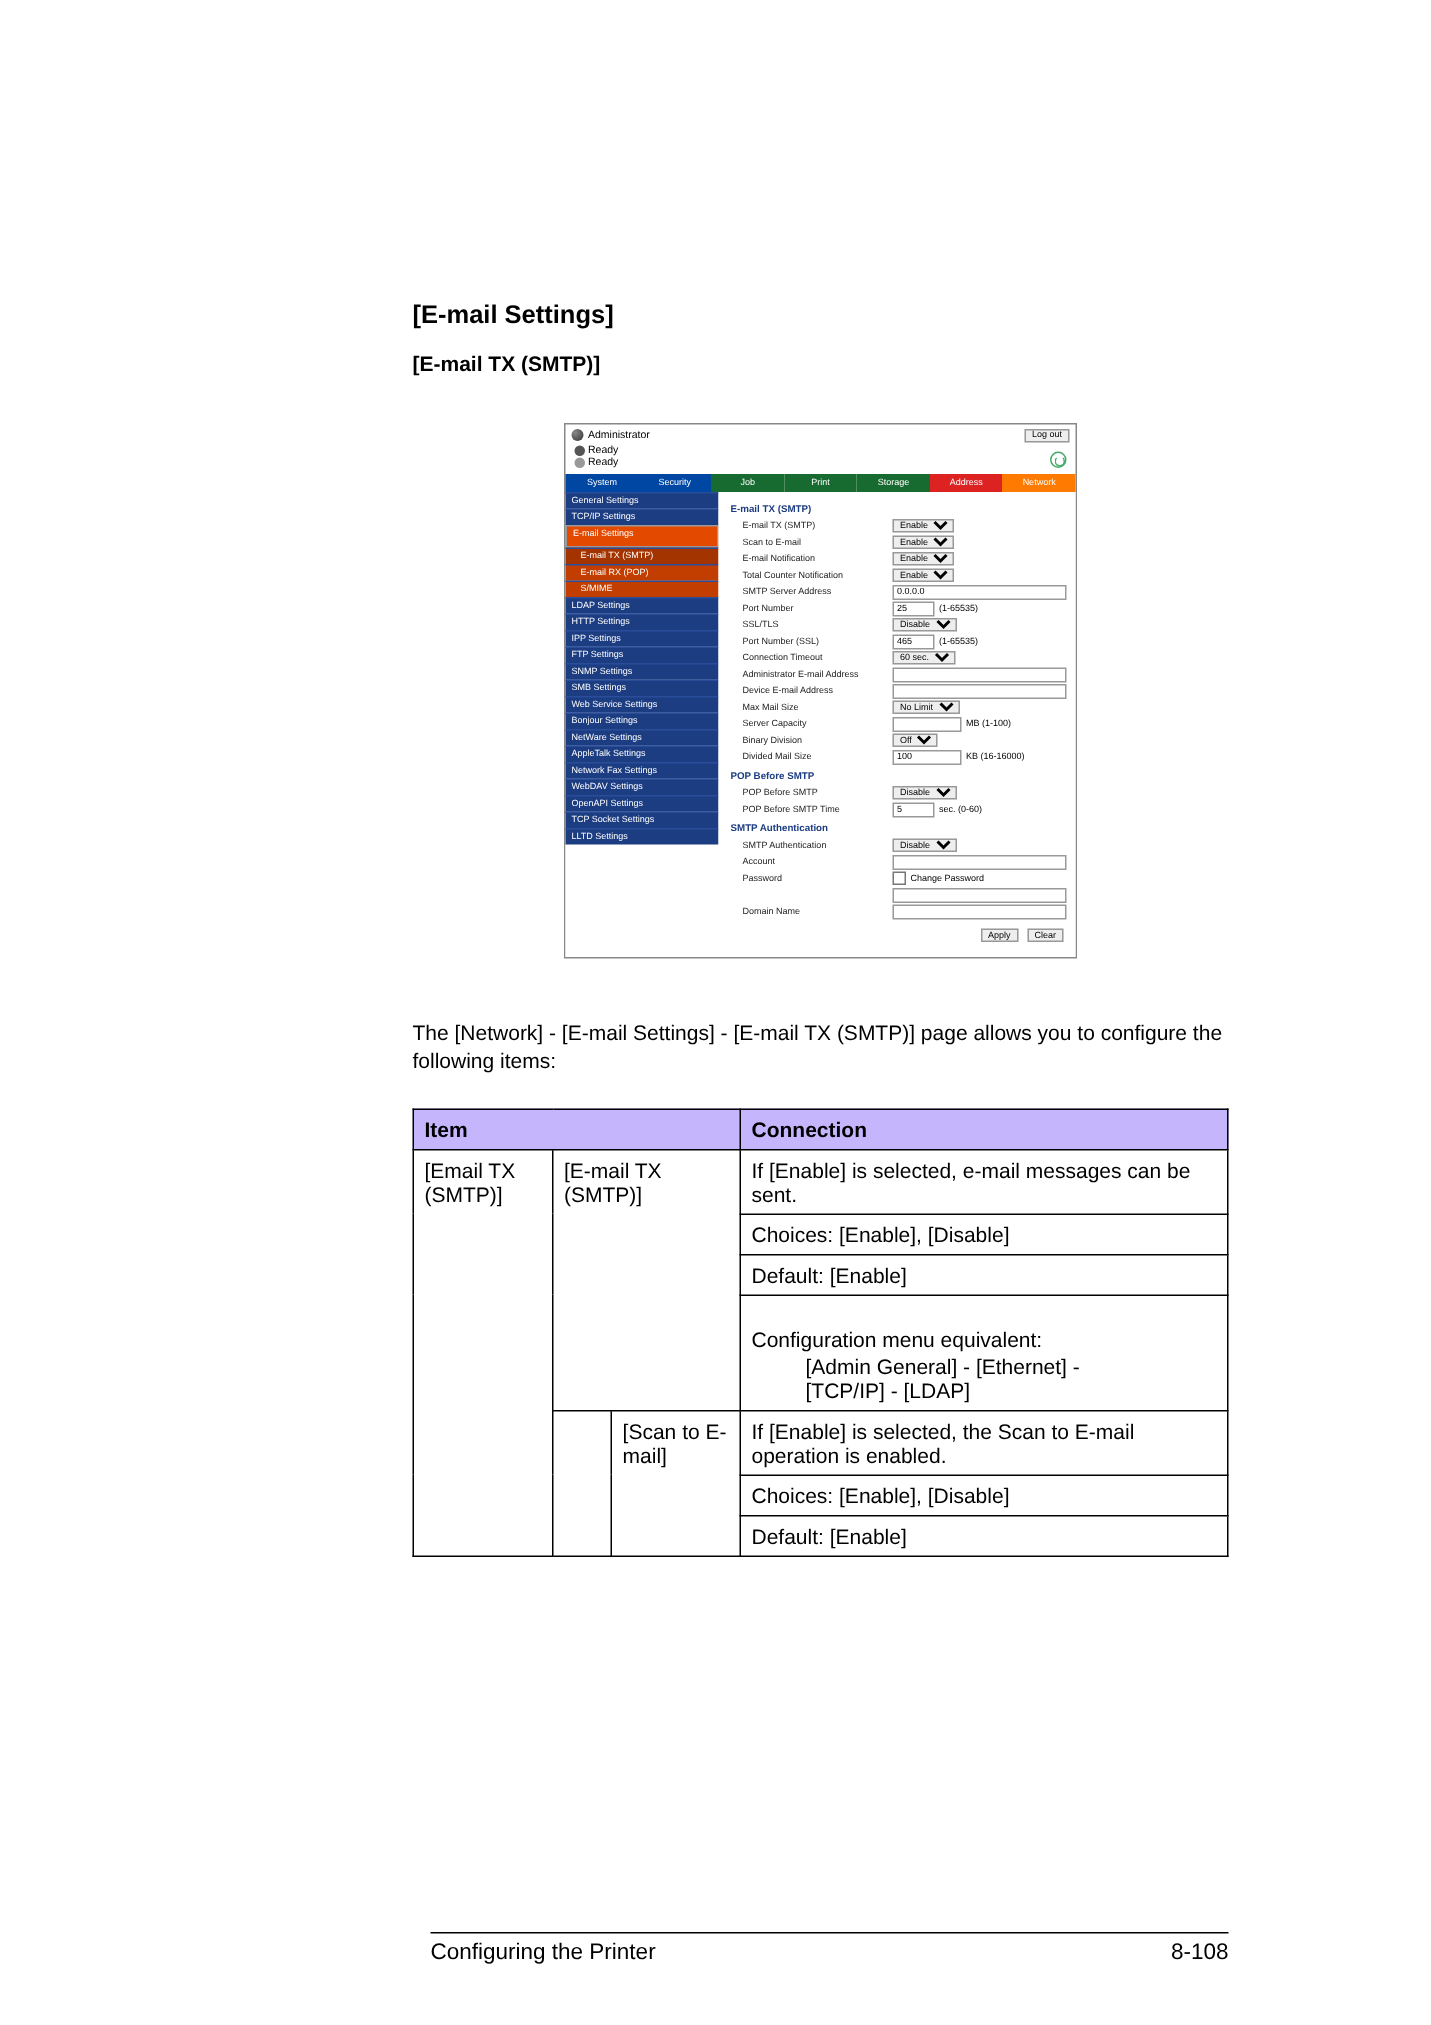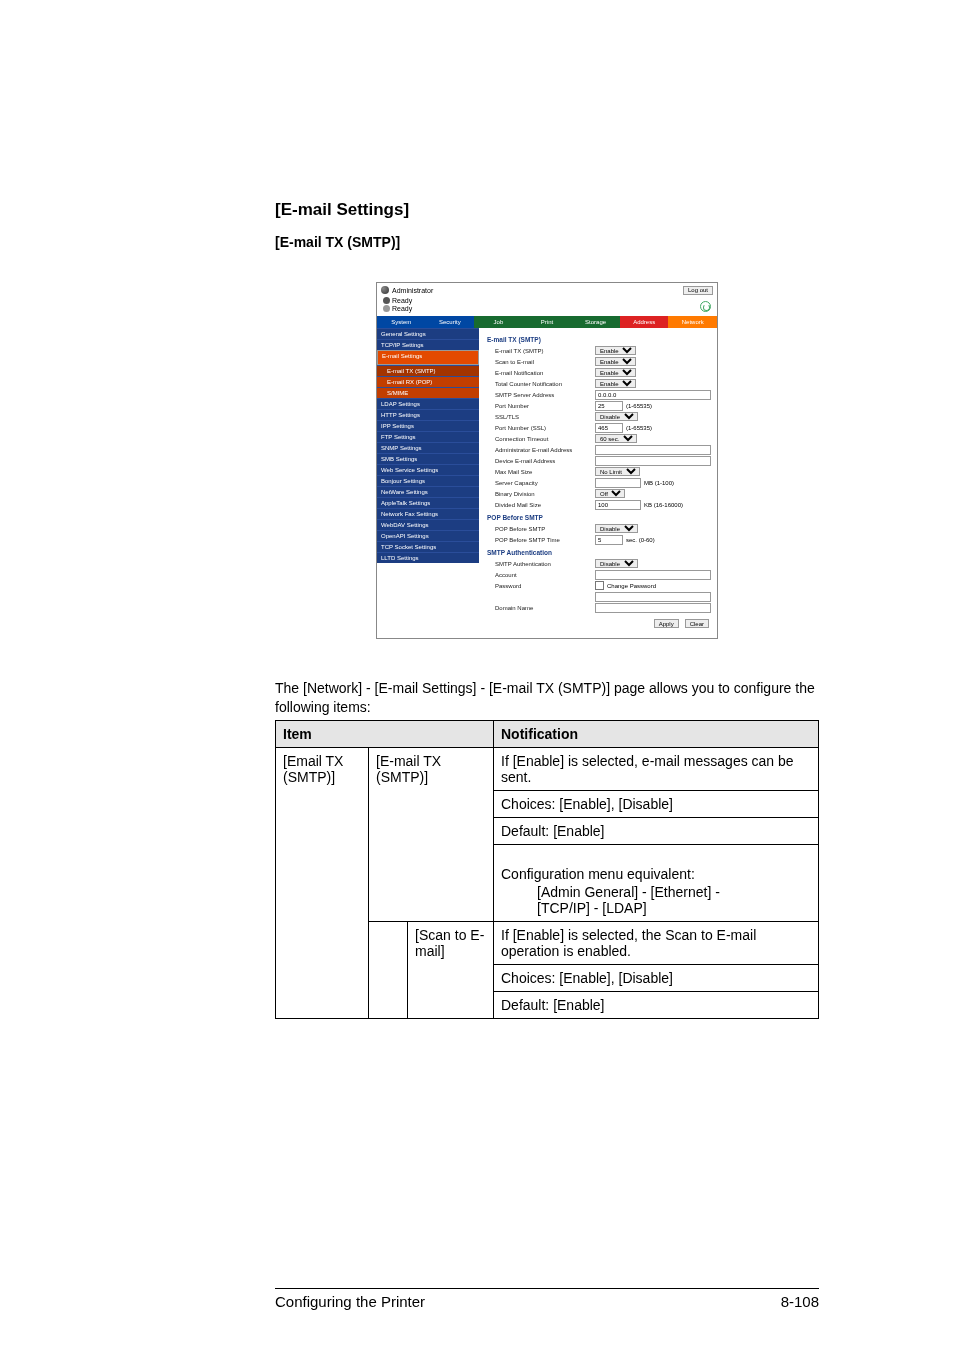--- a/index.html
+++ b/index.html
@@ -136,44 +136,44 @@
   .btn {
     font-size:6px; border:1px solid #999; background:#eee;
     padding: 0 4px; height:9px; line-height:9px;
   }
   .btn-row { display:flex; justify-content:flex-end; gap:6px; padding: 6px 2px 0 0; }
 
   
   .lead {
     font-size: 14px;
     line-height: 1.35;
-    margin-bottom: 3px;
+    margin-bottom: 22px;
   }
 
   table.spec {
     border-collapse: collapse;
     width: 100%;
     font-size: 14px;
   }
   table.spec th, table.spec td {
     border: 1px solid #000;
     padding: 5px 7px;
     vertical-align: top;
     text-align: left;
   }
   table.spec th {
-    background:#e5e5e5;
+    background:#c4b5fd;
     font-weight:bold;
   }
   .cfg-eq { margin:16px 0 2px; }
   .cfg-lines { padding-left: 36px; }
 
   .footer {
     position:absolute;
-    left: 275px;
+    left: 287px;
     right: 135px;
     bottom: 40px;
     border-top: 1px solid #000;
     display:flex;
     justify-content:space-between;
     padding-top: 4px;
     font-size: 15px;
   }
 
 </style>
@@ -394,21 +394,21 @@
       </div>
     </div>
   </div>
 
   <div class="lead">The [Network] - [E-mail Settings] - [E-mail TX (SMTP)] page allows you to configure the following items:</div>
 
   <table class="spec">
     <tbody>
         <tr>
       <th colspan="3">Item</th>
-      <th>Notification</th>
+      <th>Connection</th>
     </tr>
     <tr>
       <td rowspan="7" style="width:78px;">[Email TX (SMTP)]</td>
       <td rowspan="4" colspan="2" style="width:110px;">[E-mail TX (SMTP)]</td>
       <td>If [Enable] is selected, e-mail messages can be sent.</td>
     </tr>
     <tr>
           <td>Choices: [Enable], [Disable]</td>
         </tr>
     <tr>

